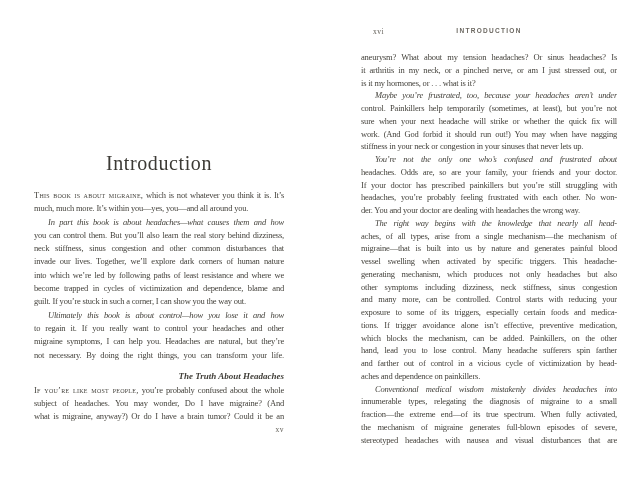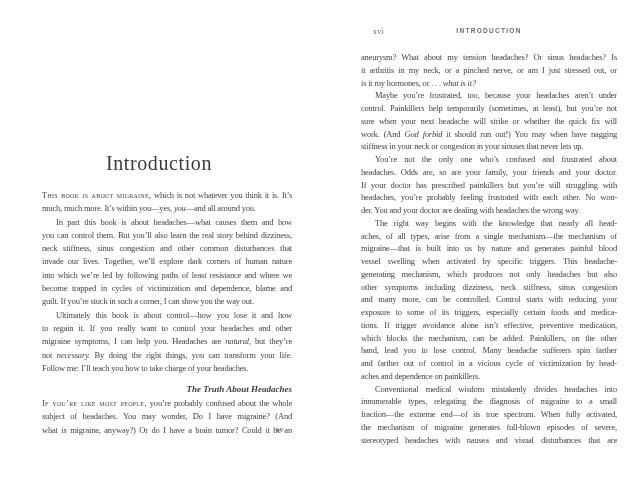--- a/index.html
+++ b/index.html
@@ -9,29 +9,29 @@
     font-family:"Liberation Serif","DejaVu Serif",serif;
     color:#45433d;
   }
   .page{position:absolute;inset:0;}
   .chapter-title{
     position:absolute;left:34px;top:152px;width:250px;margin:0;
     text-align:center;font-size:20px;font-weight:400;letter-spacing:.6px;
     color:#3c3a35;
   }
   .body-text{position:absolute;}
-  #left-body{left:42px;top:189px;width:250px;--lh:13.3px;}
+  #left-body{left:34px;top:189px;width:250px;--lh:13.3px;}
   #right-body{left:361px;top:51px;width:256px;--lh:12.75px;}
   .line{
     height:var(--lh);line-height:var(--lh);overflow:hidden;
     font-size:8.5px;letter-spacing:-0.2px;
   }
   .line.just{text-align:justify;text-align-last:justify;}
-  .line.ind{padding-left:14px;}
-  .s-i{font-style:italic;}
+  .line.ind{padding-left:14px;font-style:italic;}
+  .s-i{}
   .s-sc{font-variant:small-caps;letter-spacing:.25px;}
   .sect-heading{
     height:14px;line-height:14px;margin-top:7px;margin-bottom:1px;
     font-size:9px;font-weight:700;font-style:italic;color:#403e38;text-align:right;
   }
   .folio-left{
     position:absolute;left:34px;top:425px;width:250px;text-align:right;
     font-size:7.5px;color:#625f58;letter-spacing:.5px;
   }
   .running-head{position:absolute;left:361px;top:26px;width:256px;height:11px;}
@@ -58,21 +58,20 @@
         <div class="line just"><span class="s-n">you can control them. But you’ll also learn the real story behind dizziness,</span></div>
         <div class="line just"><span class="s-n">neck stiffness, sinus congestion and other common disturbances that</span></div>
         <div class="line just"><span class="s-n">invade our lives. Together, we’ll explore dark corners of human nature</span></div>
         <div class="line just"><span class="s-n">into which we’re led by following paths of least resistance and where we</span></div>
         <div class="line just"><span class="s-n">become trapped in cycles of victimization and dependence, blame and</span></div>
         <div class="line"><span class="s-n">guilt. If you’re stuck in such a corner, I can show you the way out.</span></div>
         <div class="line just ind"><span class="s-n">Ultimately this book is about control—how you lose it and how</span></div>
         <div class="line just"><span class="s-n">to regain it. If you really want to control your headaches and other</span></div>
         <div class="line just"><span class="s-n">migraine symptoms, I can help you. Headaches are </span><span class="s-i">natural</span><span class="s-n">, but they’re</span></div>
         <div class="line just"><span class="s-n">not </span><span class="s-i">necessary.</span><span class="s-n"> By doing the right things, you can transform your life.</span></div>
-        <div class="line"><span class="s-n">Follow me: I’ll teach you how to take charge of your headaches.</span></div>
         <div class="sect-heading">The Truth About Headaches</div>
         <div class="line just"><span class="s-sc">If you’re like most people,</span><span class="s-n"> you’re probably confused about the whole</span></div>
         <div class="line just"><span class="s-n">subject of headaches. You may wonder, Do I have migraine? (And</span></div>
         <div class="line just"><span class="s-n">what </span><span class="s-i">is</span><span class="s-n"> migraine, anyway?) Or do I have a brain tumor? Could it be an</span></div>
       </div>
     <div class="folio-left">xv</div>
   </section>
 
   <section class="page">
     <div class="running-head">

